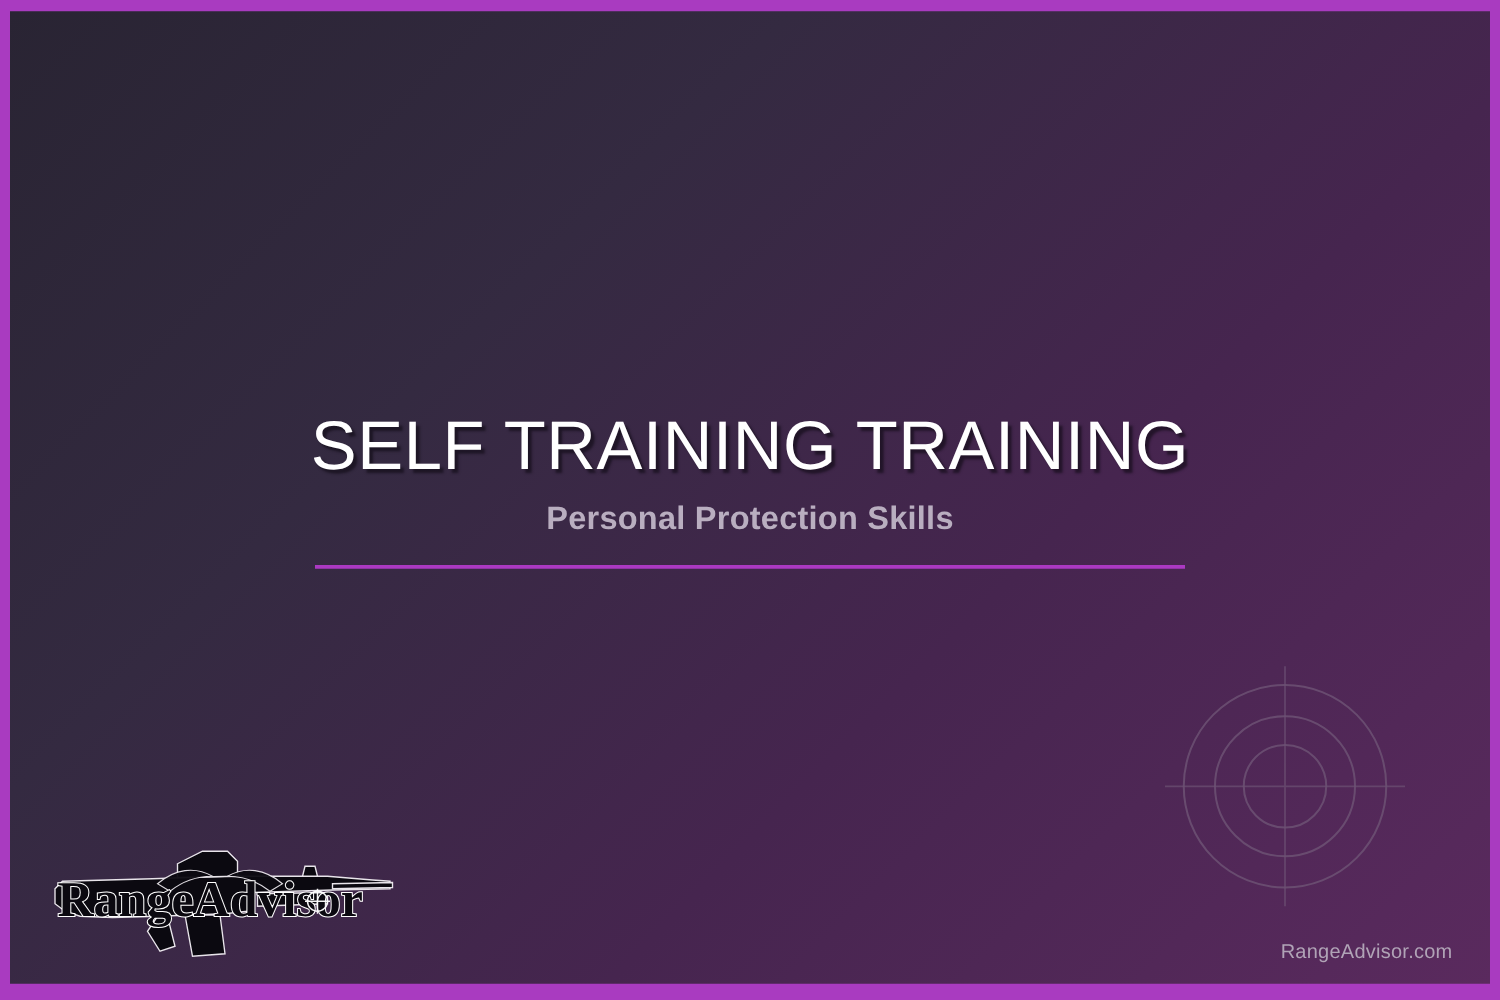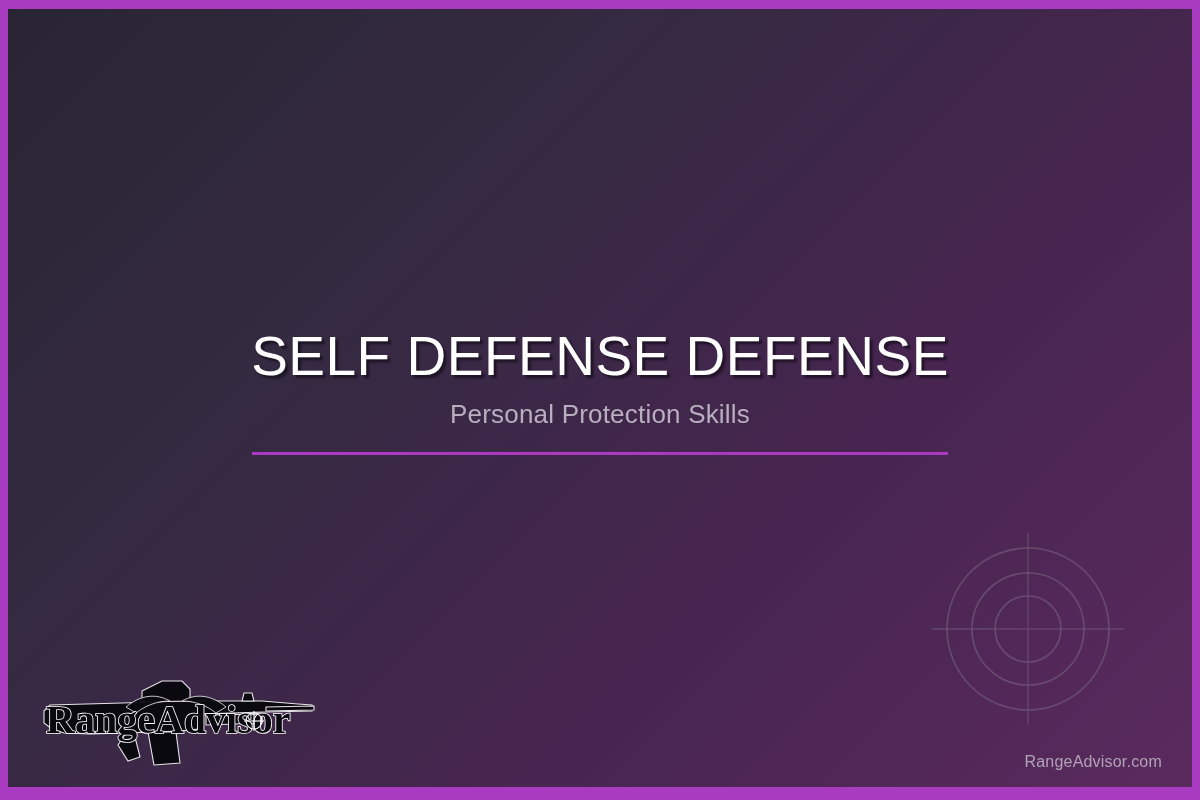--- a/index.html
+++ b/index.html
@@ -59,21 +59,21 @@
     letter-spacing: 0.5px;
     line-height: 1.08;
     color: #ffffff;
     text-shadow: 3px 3px 2px rgba(15, 10, 20, 0.62);
     white-space: nowrap;
   }
 
   #page-subtitle {
     margin: 14px 0 0 0;
     font-size: 26px;
-    font-weight: normal;
+    font-weight: bold;
     color: #b9aec0;
     letter-spacing: 0.2px;
     line-height: 1.1;
     white-space: nowrap;
   }
 
   #accent-divider {
     position: absolute;
     left: 244px;
     top: 443px;
@@ -114,21 +114,21 @@
         <circle cx="100" cy="100" r="56"></circle>
         <circle cx="100" cy="100" r="33"></circle>
       </g>
       <g stroke="#6d5274" stroke-width="1.4" opacity="0.7">
         <line x1="100" y1="4" x2="100" y2="196"></line>
         <line x1="4" y1="100" x2="196" y2="100"></line>
       </g>
     </svg>
 
     <div id="title-block">
-      <h1 id="page-title">SELF DEFENSE DEFENSE</h1>
+      <h1 id="page-title">SELF TRAINING TRAINING</h1>
       <h2 id="page-subtitle">Personal Protection Skills</h2>
     </div>
 
     <div id="accent-divider"></div>
 
     <svg id="logo" viewBox="0 0 290 100">
       <g fill="#0b0910" stroke="#e8e4ea" stroke-width="1.1">
 
         <path d="M14,40 L20,34 L92,32 L150,30 L232,30 L268,33 L282,34 L282,40 L236,41 L170,43
                  L168,58 L150,60 L96,62 L60,63 L34,62 L22,58 L14,52 Z"></path>

